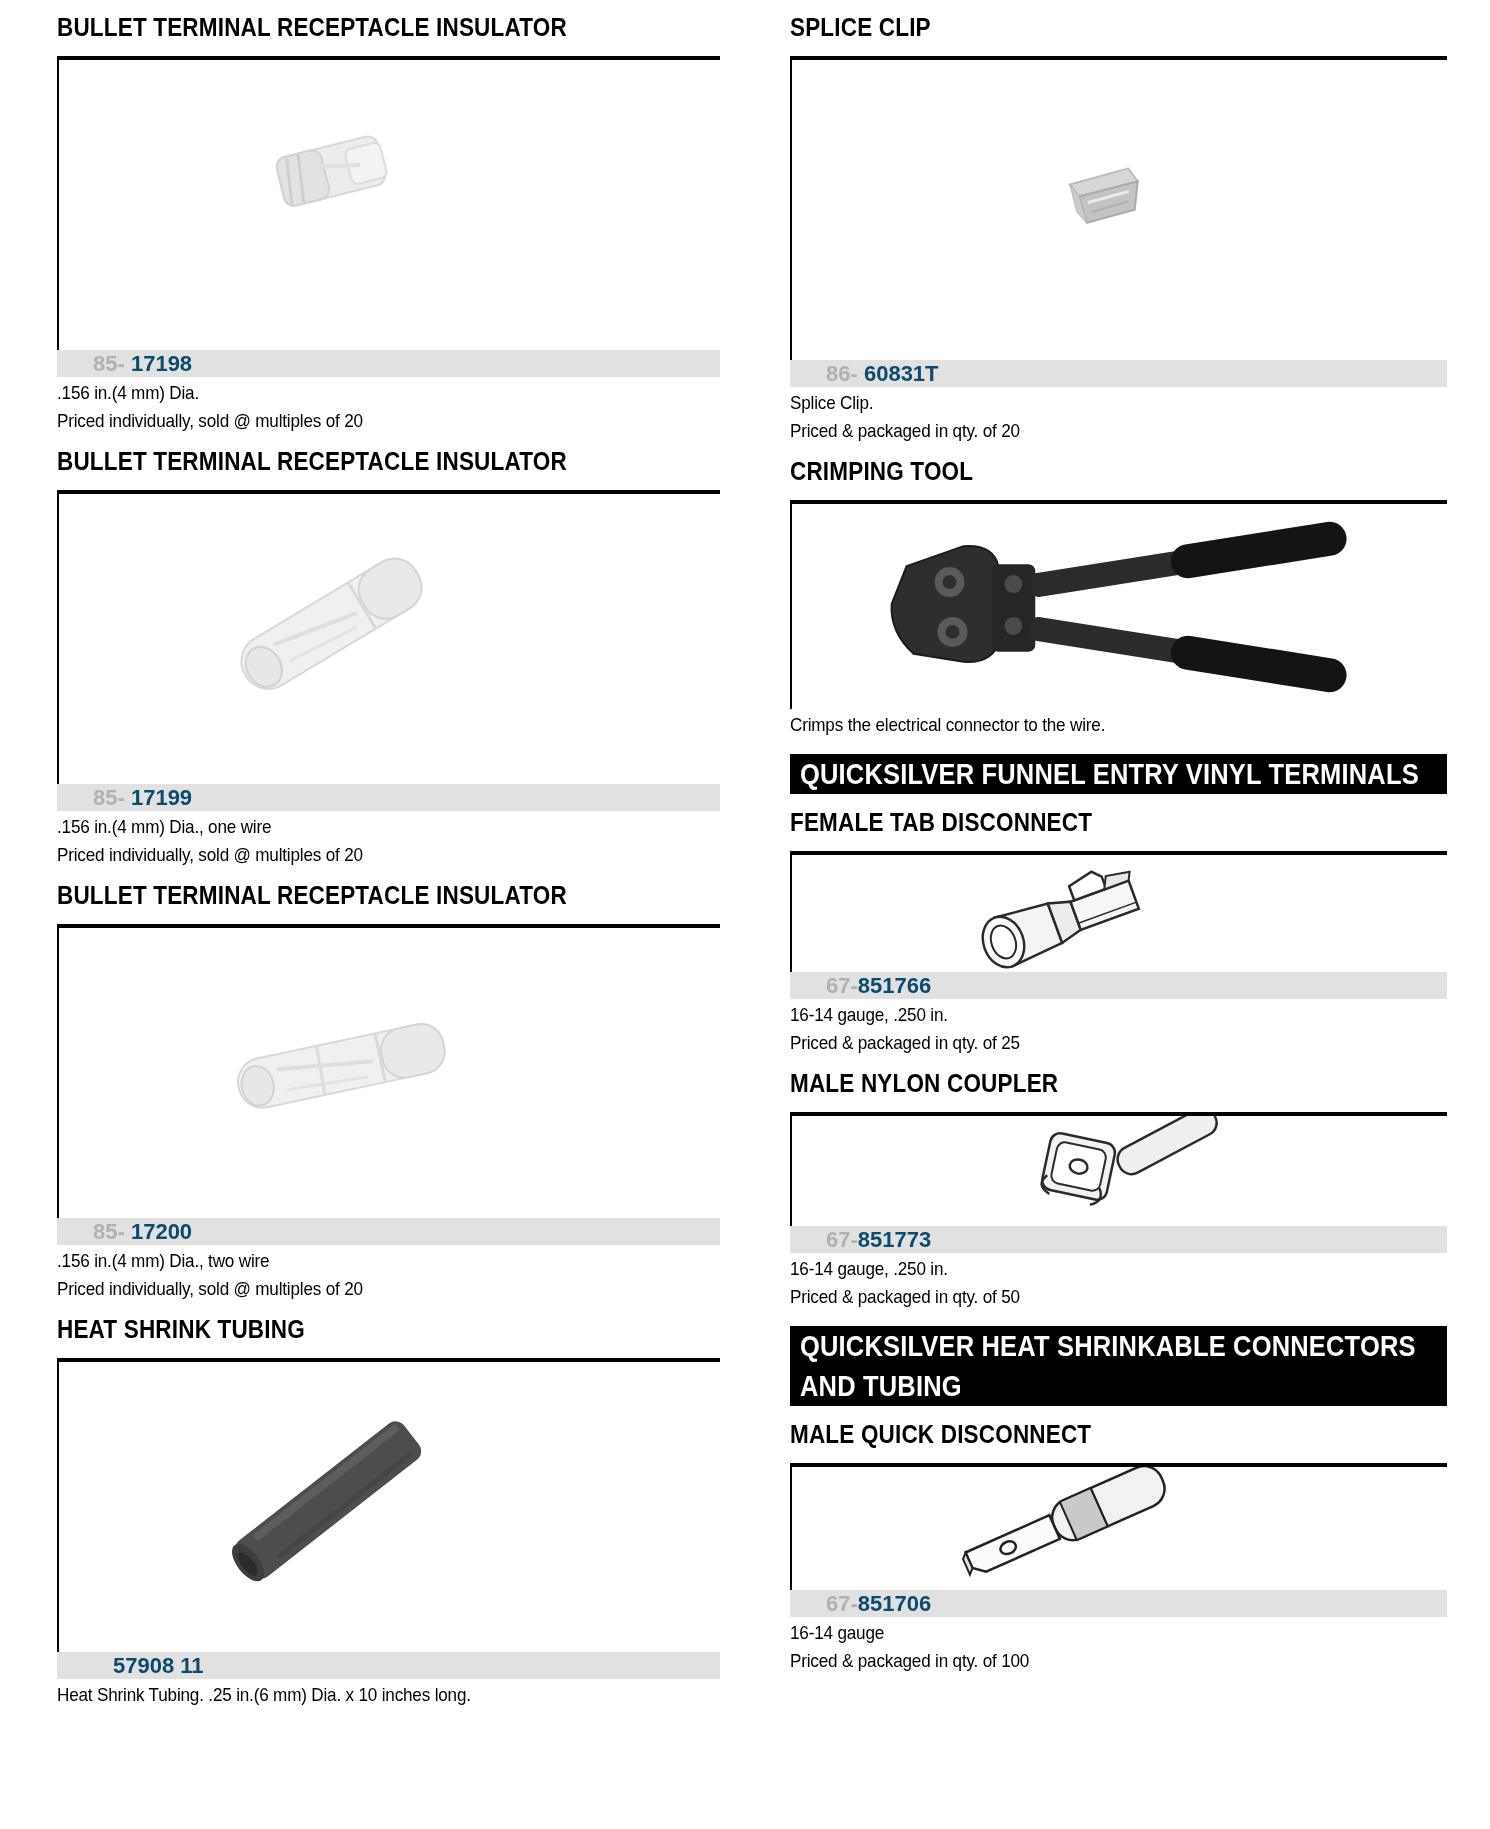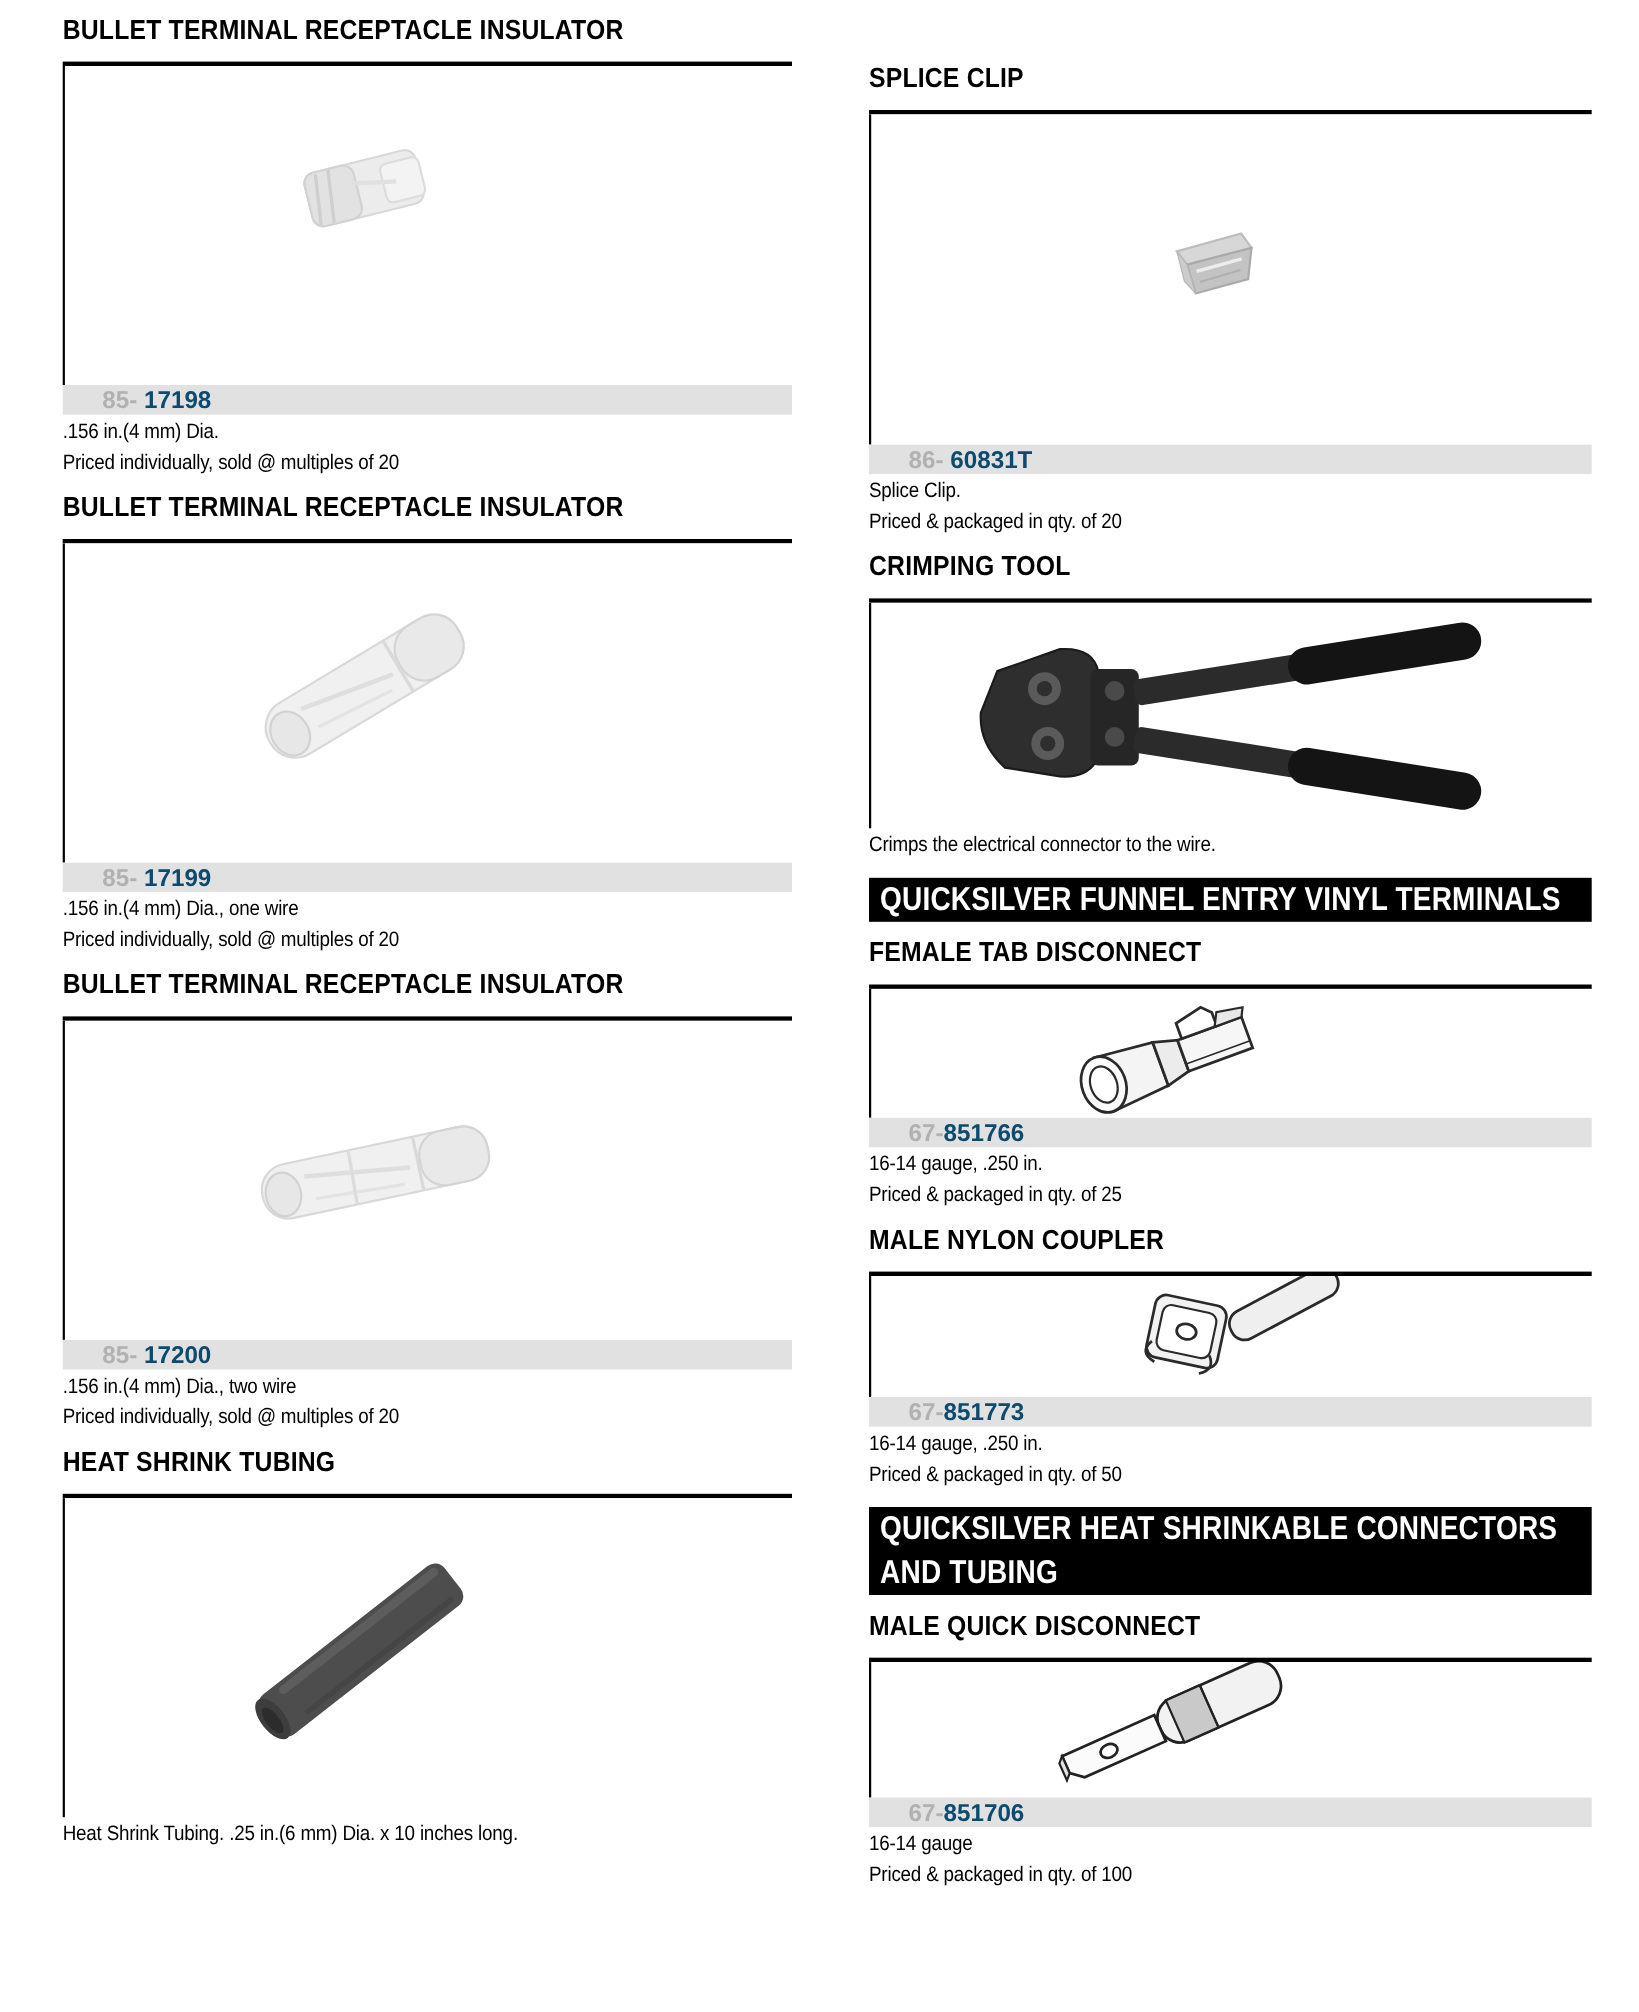--- a/index.html
+++ b/index.html
@@ -1,20 +1,20 @@
 <!DOCTYPE html>
 <html><head>
 <meta charset="utf-8">
 <style>
   html,body{margin:0;padding:0;background:#ffffff;}
   .page{position:relative;width:1490px;height:1829px;background:#ffffff;overflow:hidden;
         font-family:"Liberation Sans","DejaVu Sans",sans-serif;color:#000;}
   .col{position:absolute;top:14px;}
   .col-left{left:57px;width:663px;}
-  .col-right{left:790px;width:657px;margin-top:44px;}
+  .col-right{left:790px;width:657px;}
 
   .card{margin-top:15px;}
   .card:first-child{margin-top:0;}
 
   .heading{margin:0;padding-bottom:16px;border-bottom:4px solid #000;
            font-size:25px;font-weight:bold;line-height:26px;white-space:nowrap;overflow:visible;}
   .heading-text{display:inline-block;transform:scaleX(0.9);transform-origin:0 100%;letter-spacing:0.2px;}
 
   .imgbox{border-left:2px solid #000;position:relative;overflow:hidden;background:#fff;}
   .hL{height:290px;}
@@ -117,20 +117,24 @@
       <div class="imgbox hL">
         <svg class="art" viewBox="0 0 663 290">
           <g transform="translate(270,138) rotate(-38)">
             <rect x="-106" y="-23" width="212" height="46" rx="11" fill="#4d4d4d"></rect>
             <ellipse cx="-102" cy="0" rx="11" ry="22" fill="#3d3d3d"></ellipse>
             <ellipse cx="-103" cy="1" rx="6" ry="14" fill="#2c2c2c"></ellipse>
             <rect x="-82" y="-19" width="182" height="8" rx="4" fill="#5d5d5d"></rect>
             <rect x="-75" y="12" width="170" height="5" rx="2" fill="#454545"></rect>
           </g>
         </svg>
+      </div>
+      <div class="partbar partbar-indent">
+        <span class="prefix"></span>
+          <span class="partnum">57908 11</span>
       </div>
       <p class="desc">Heat Shrink Tubing. .25 in.(6 mm) Dia. x 10 inches long.</p>
     </section>
 
   </div>
 
   <div class="col col-right">
 
     <section class="card">
       <h2 class="heading"><span class="heading-text">SPLICE CLIP</span></h2>

